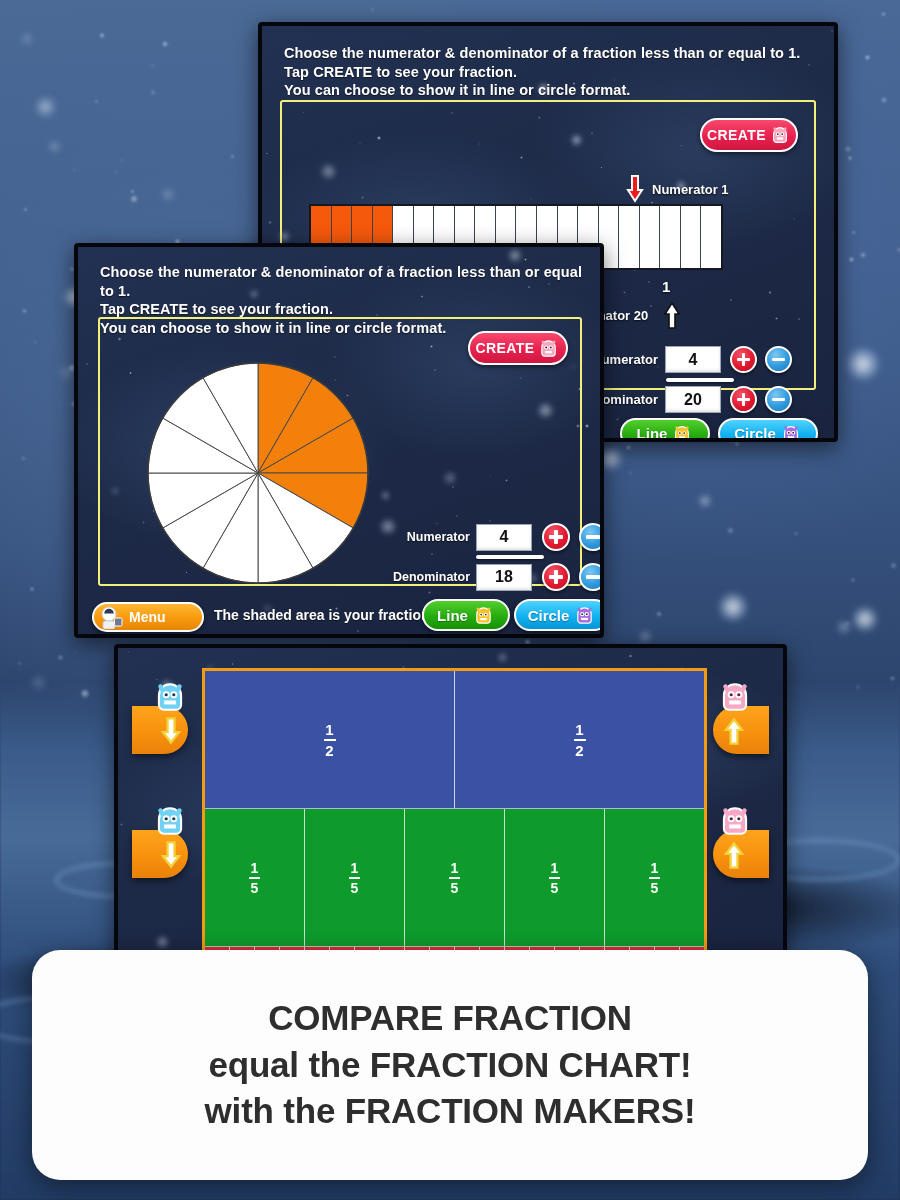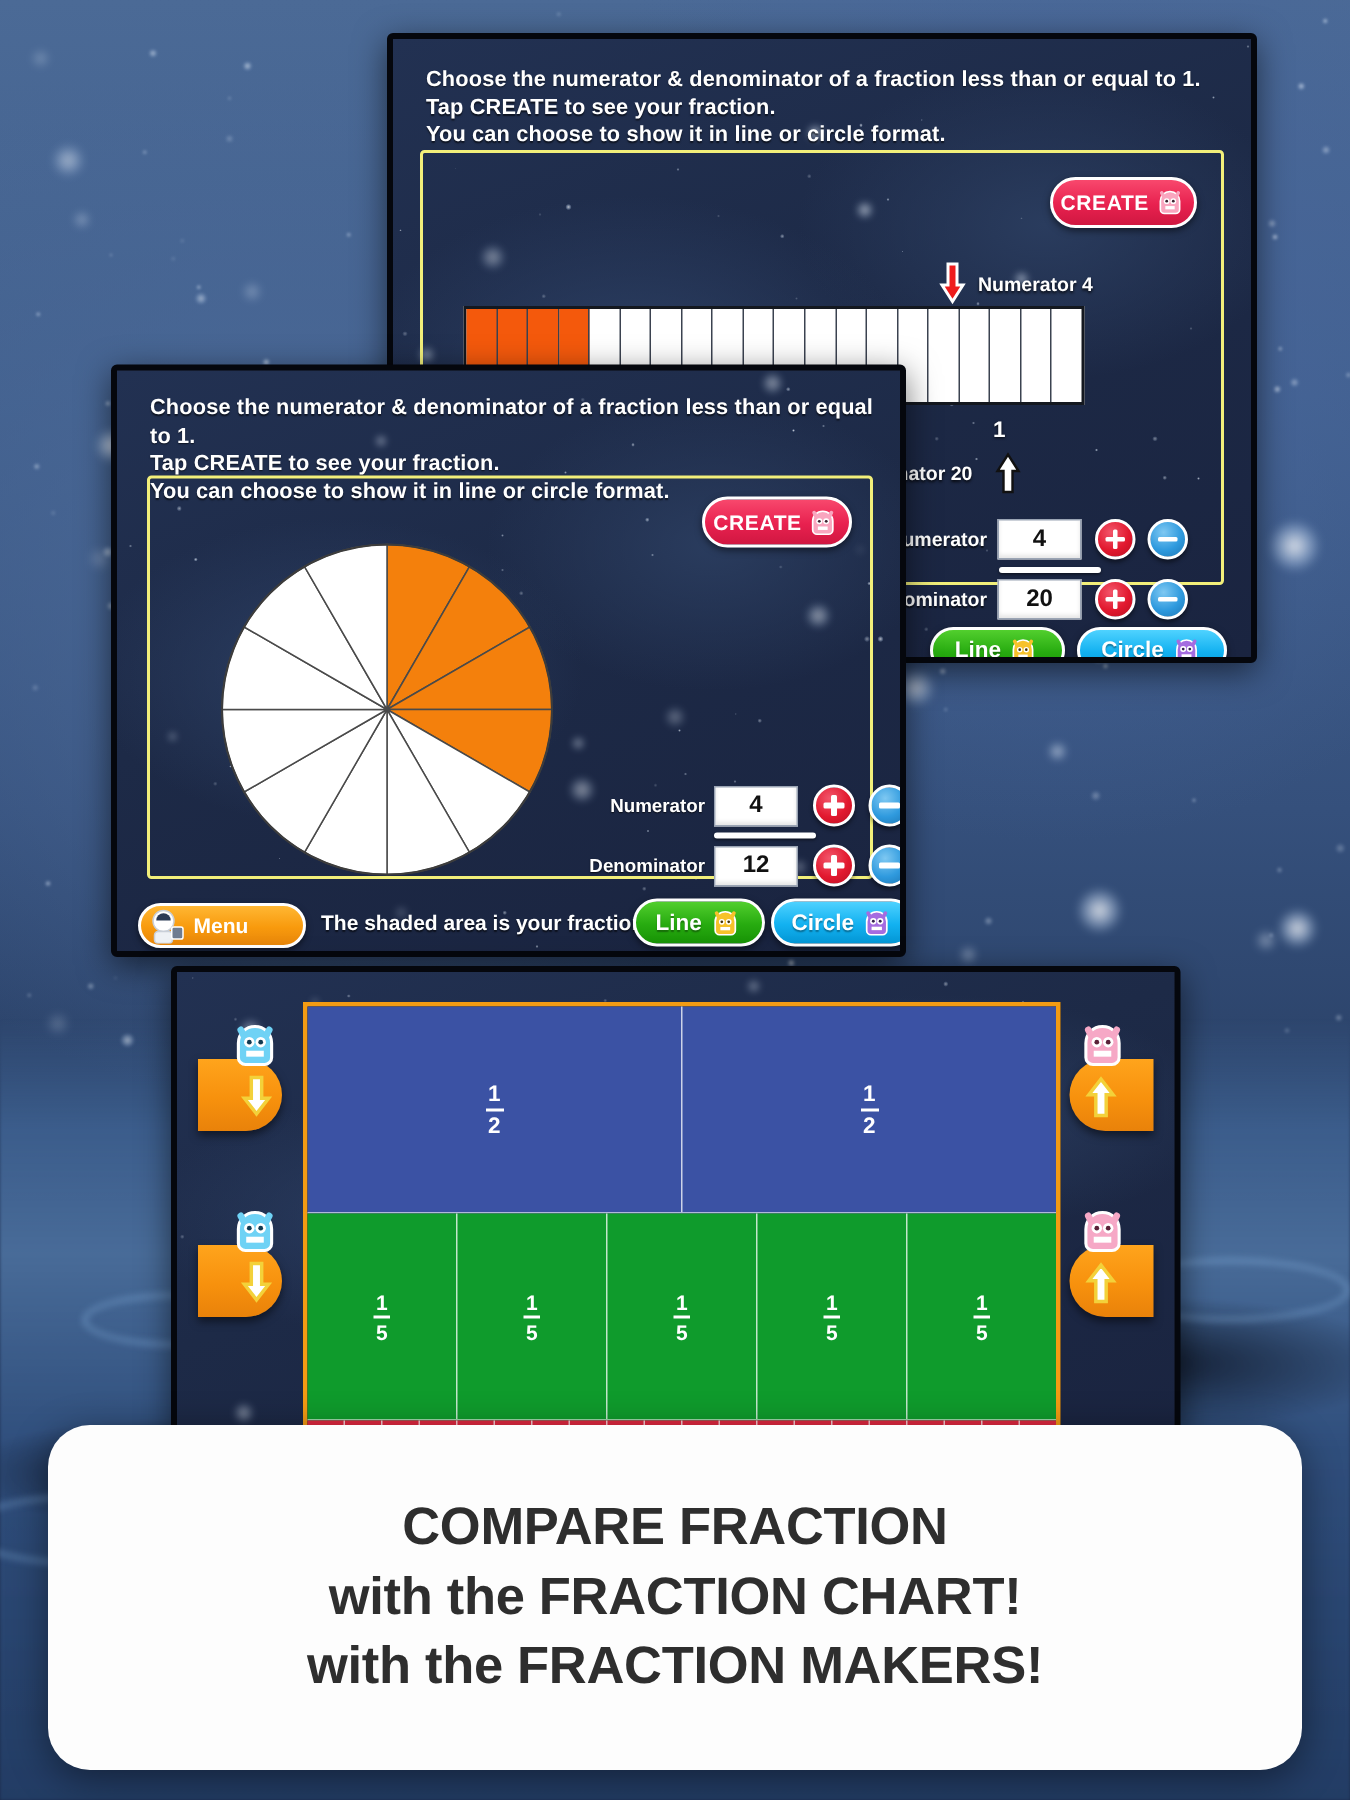--- a/index.html
+++ b/index.html
@@ -425,21 +425,21 @@
         <circle cx="14.4" cy="11" r="2.1" fill="#fff"></circle>
       <circle cx="9.6" cy="11" r="1" fill="#3a2230"></circle>
         <circle cx="14.4" cy="11" r="1" fill="#3a2230"></circle>
       <rect x="8.6" y="14.6" width="6.8" height="2.4" fill="#fff"></rect>
     </svg>
   </div>
 
   <svg style="position:absolute; left:363px; top:148px;" width="20" height="30" viewBox="0 0 20 30">
     <path d="M7 2h6v14h4l-7 11-7-11h4z" fill="#ef1c1c" stroke="#fff" stroke-width="2"></path>
   </svg>
-  <div class="arrow-label" style="left:390px; top:156px; font-size:13px;">Numerator 4</div>
+  <div class="arrow-label" style="left:390px; top:156px; font-size:13px;">Numerator 1</div>
 
   <div class="strip" id="line-strip" style="left:47px; top:178px; width:414px; height:66px;">
       <div class="seg on"></div>
       <div class="seg on"></div>
       <div class="seg on"></div>
       <div class="seg on"></div>
       <div class="seg"></div>
       <div class="seg"></div>
       <div class="seg"></div>
       <div class="seg"></div>
@@ -623,21 +623,21 @@
       <i style="width:14px;height:3.6px;"></i>
         <i style="width:3.6px;height:14px;"></i>
     </div>
     <div class="circ-btn circ-minus" style="width:28px; height:28px; margin-left:9px;">
       <i style="width:14px;height:3.6px;"></i>
     </div>
   </div>
   <div class="fracbar" style="left:398px; top:308px; width:68px; height:4px;"></div>
   <div class="num-row" style="left:314px; top:316px;">
     <div class="num-label" style="width:78px; font-size:12.5px;">Denominator</div>
-    <div class="num-box" style="width:56px; height:27px; font-size:16px; margin-left:6px;">12</div>
+    <div class="num-box" style="width:56px; height:27px; font-size:16px; margin-left:6px;">18</div>
     <div class="circ-btn circ-plus" style="width:28px; height:28px; margin-left:10px;">
       <i style="width:14px;height:3.6px;"></i>
         <i style="width:3.6px;height:14px;"></i>
     </div>
     <div class="circ-btn circ-minus" style="width:28px; height:28px; margin-left:9px;">
       <i style="width:14px;height:3.6px;"></i>
     </div>
   </div>
 
   <div class="btn-menu" style="left:14px; top:355px; width:112px; height:30px; font-size:14px; padding-left:4px;">
@@ -877,15 +877,15 @@
     </svg></div>
       <div style="position: absolute; left: 603px; top: 192px;">
     <svg width="26" height="30" viewBox="0 0 22 26">
       <path d="M14 24H8V12H4l7-9 7 9h-4z" fill="#fff" stroke="#f3d13a" stroke-width="2"></path>
     </svg></div>
     </div>
 </div>
 
 <div id="caption">
   <div class="line">COMPARE FRACTION</div>
-  <div class="line">with the FRACTION CHART!</div>
+  <div class="line">equal the FRACTION CHART!</div>
   <div class="line">with the FRACTION MAKERS!</div>
 </div>
 
 </body></html>

